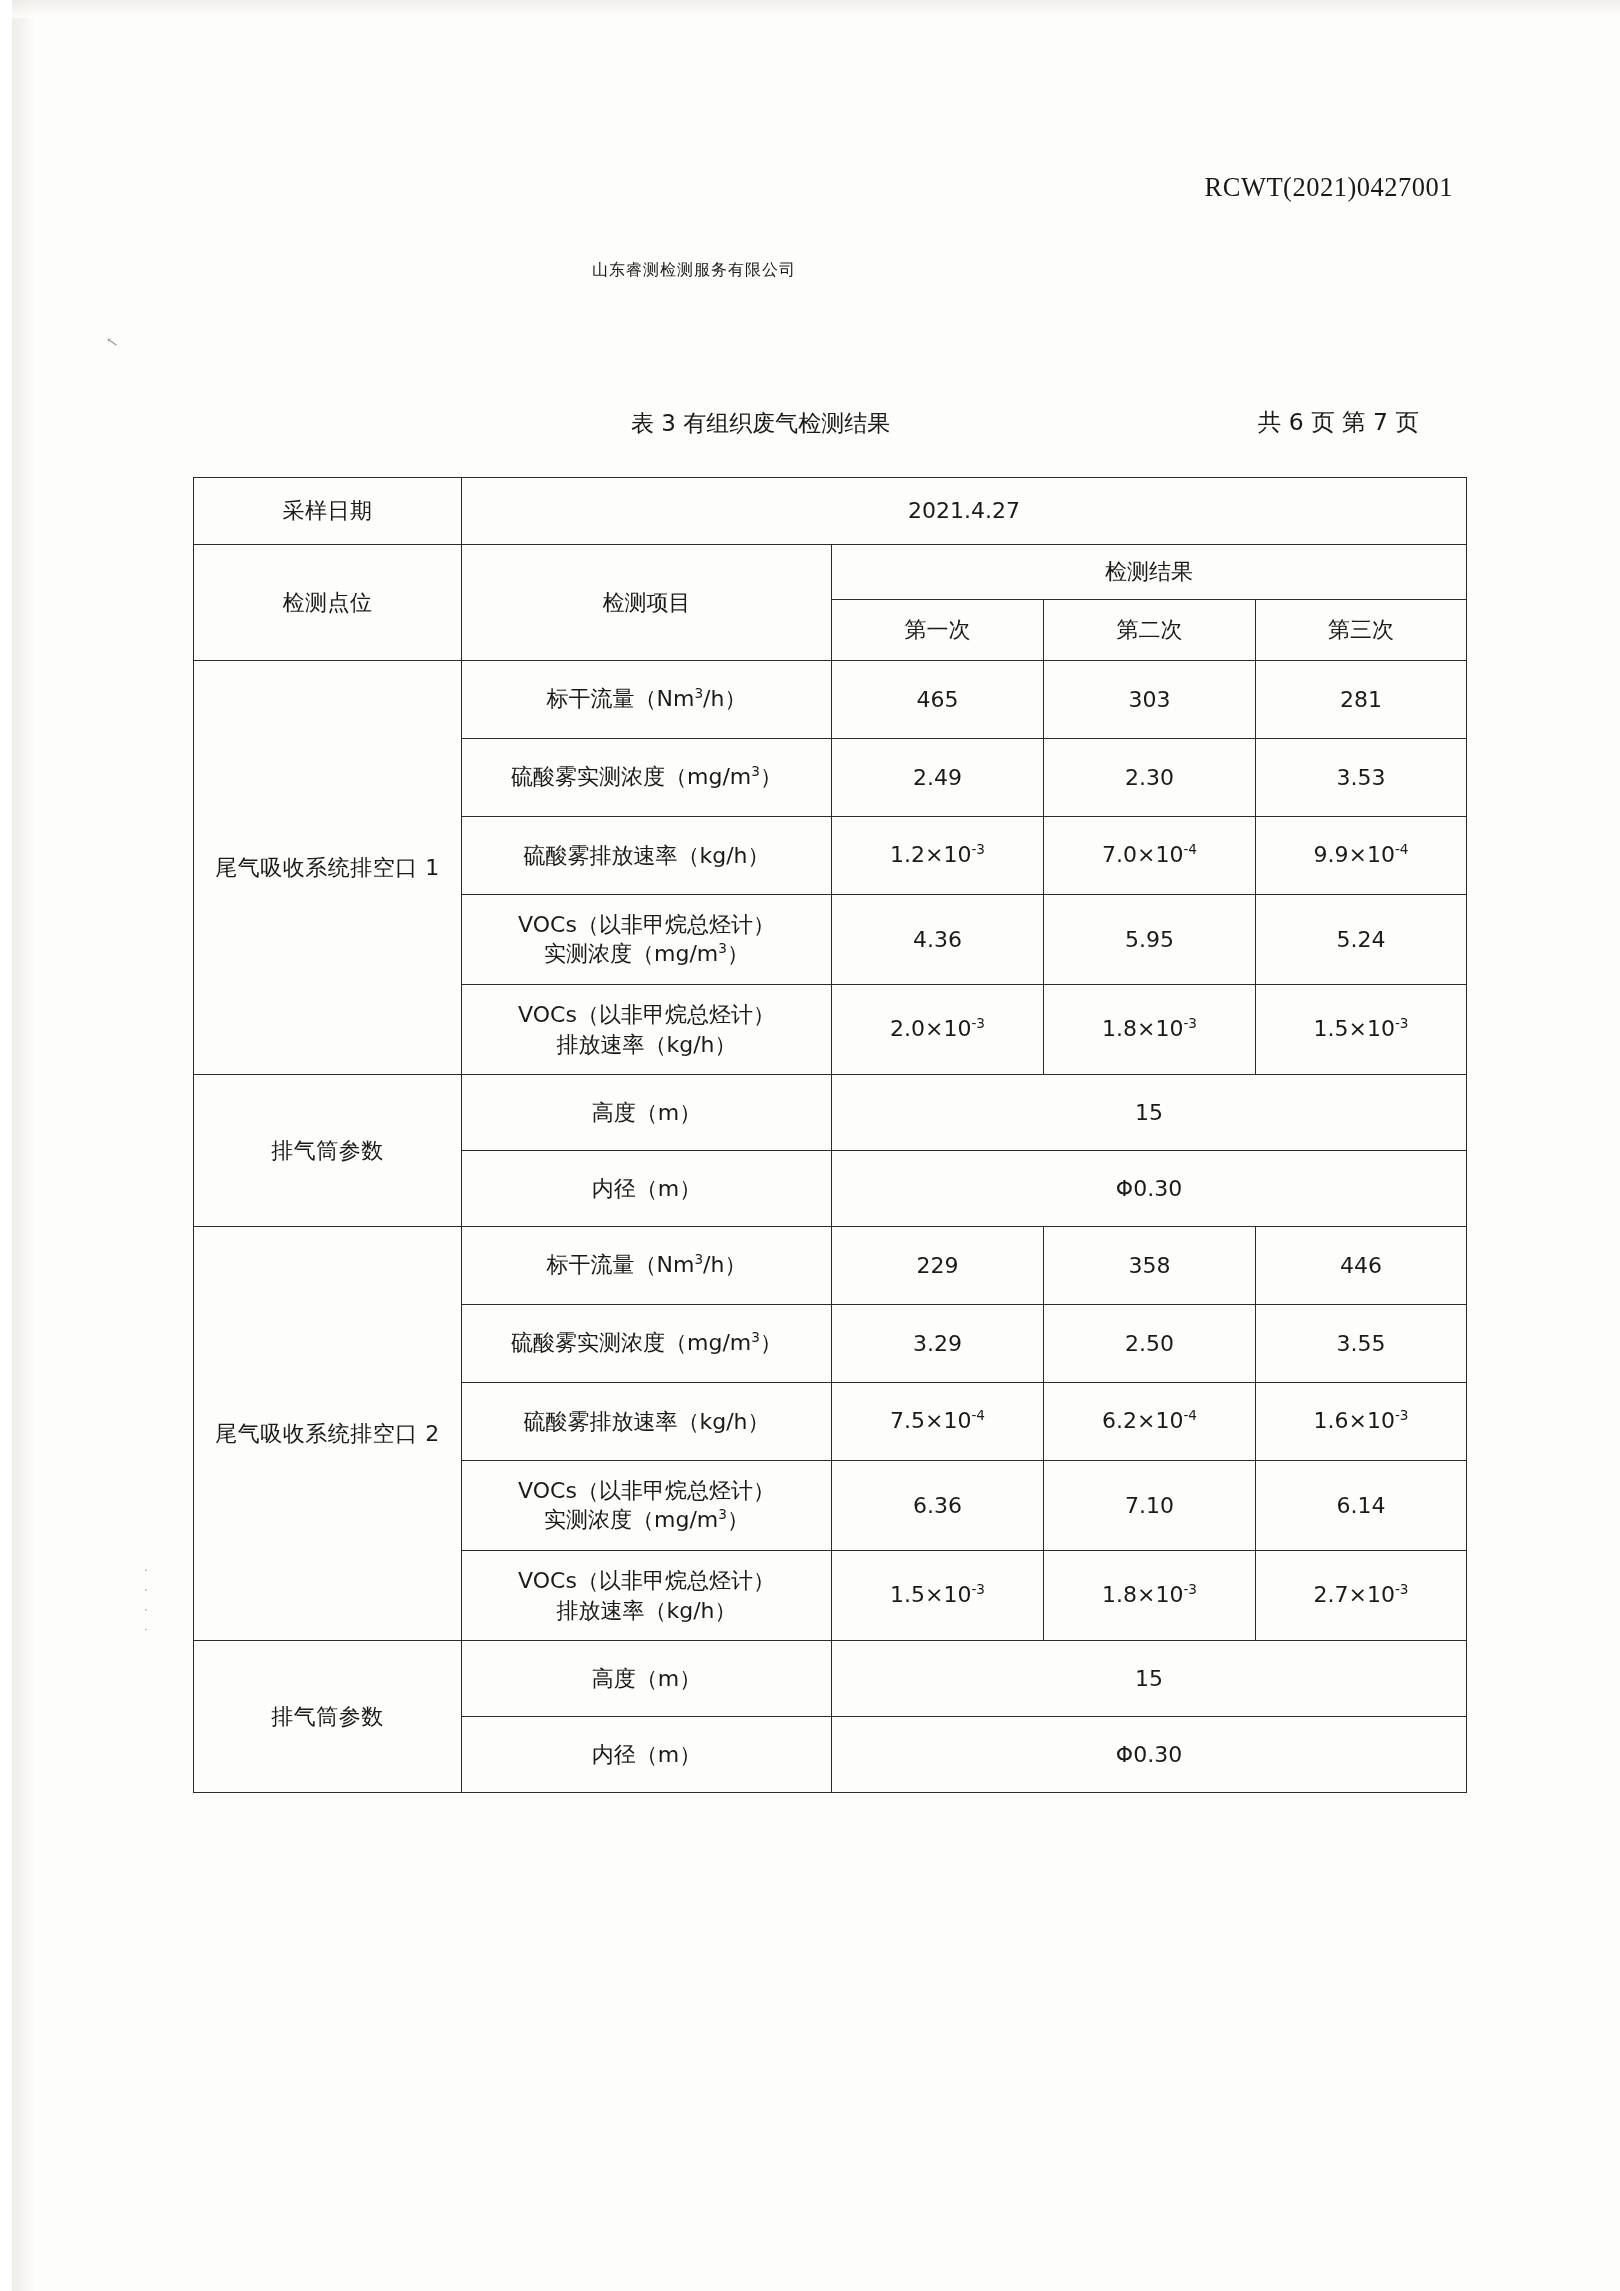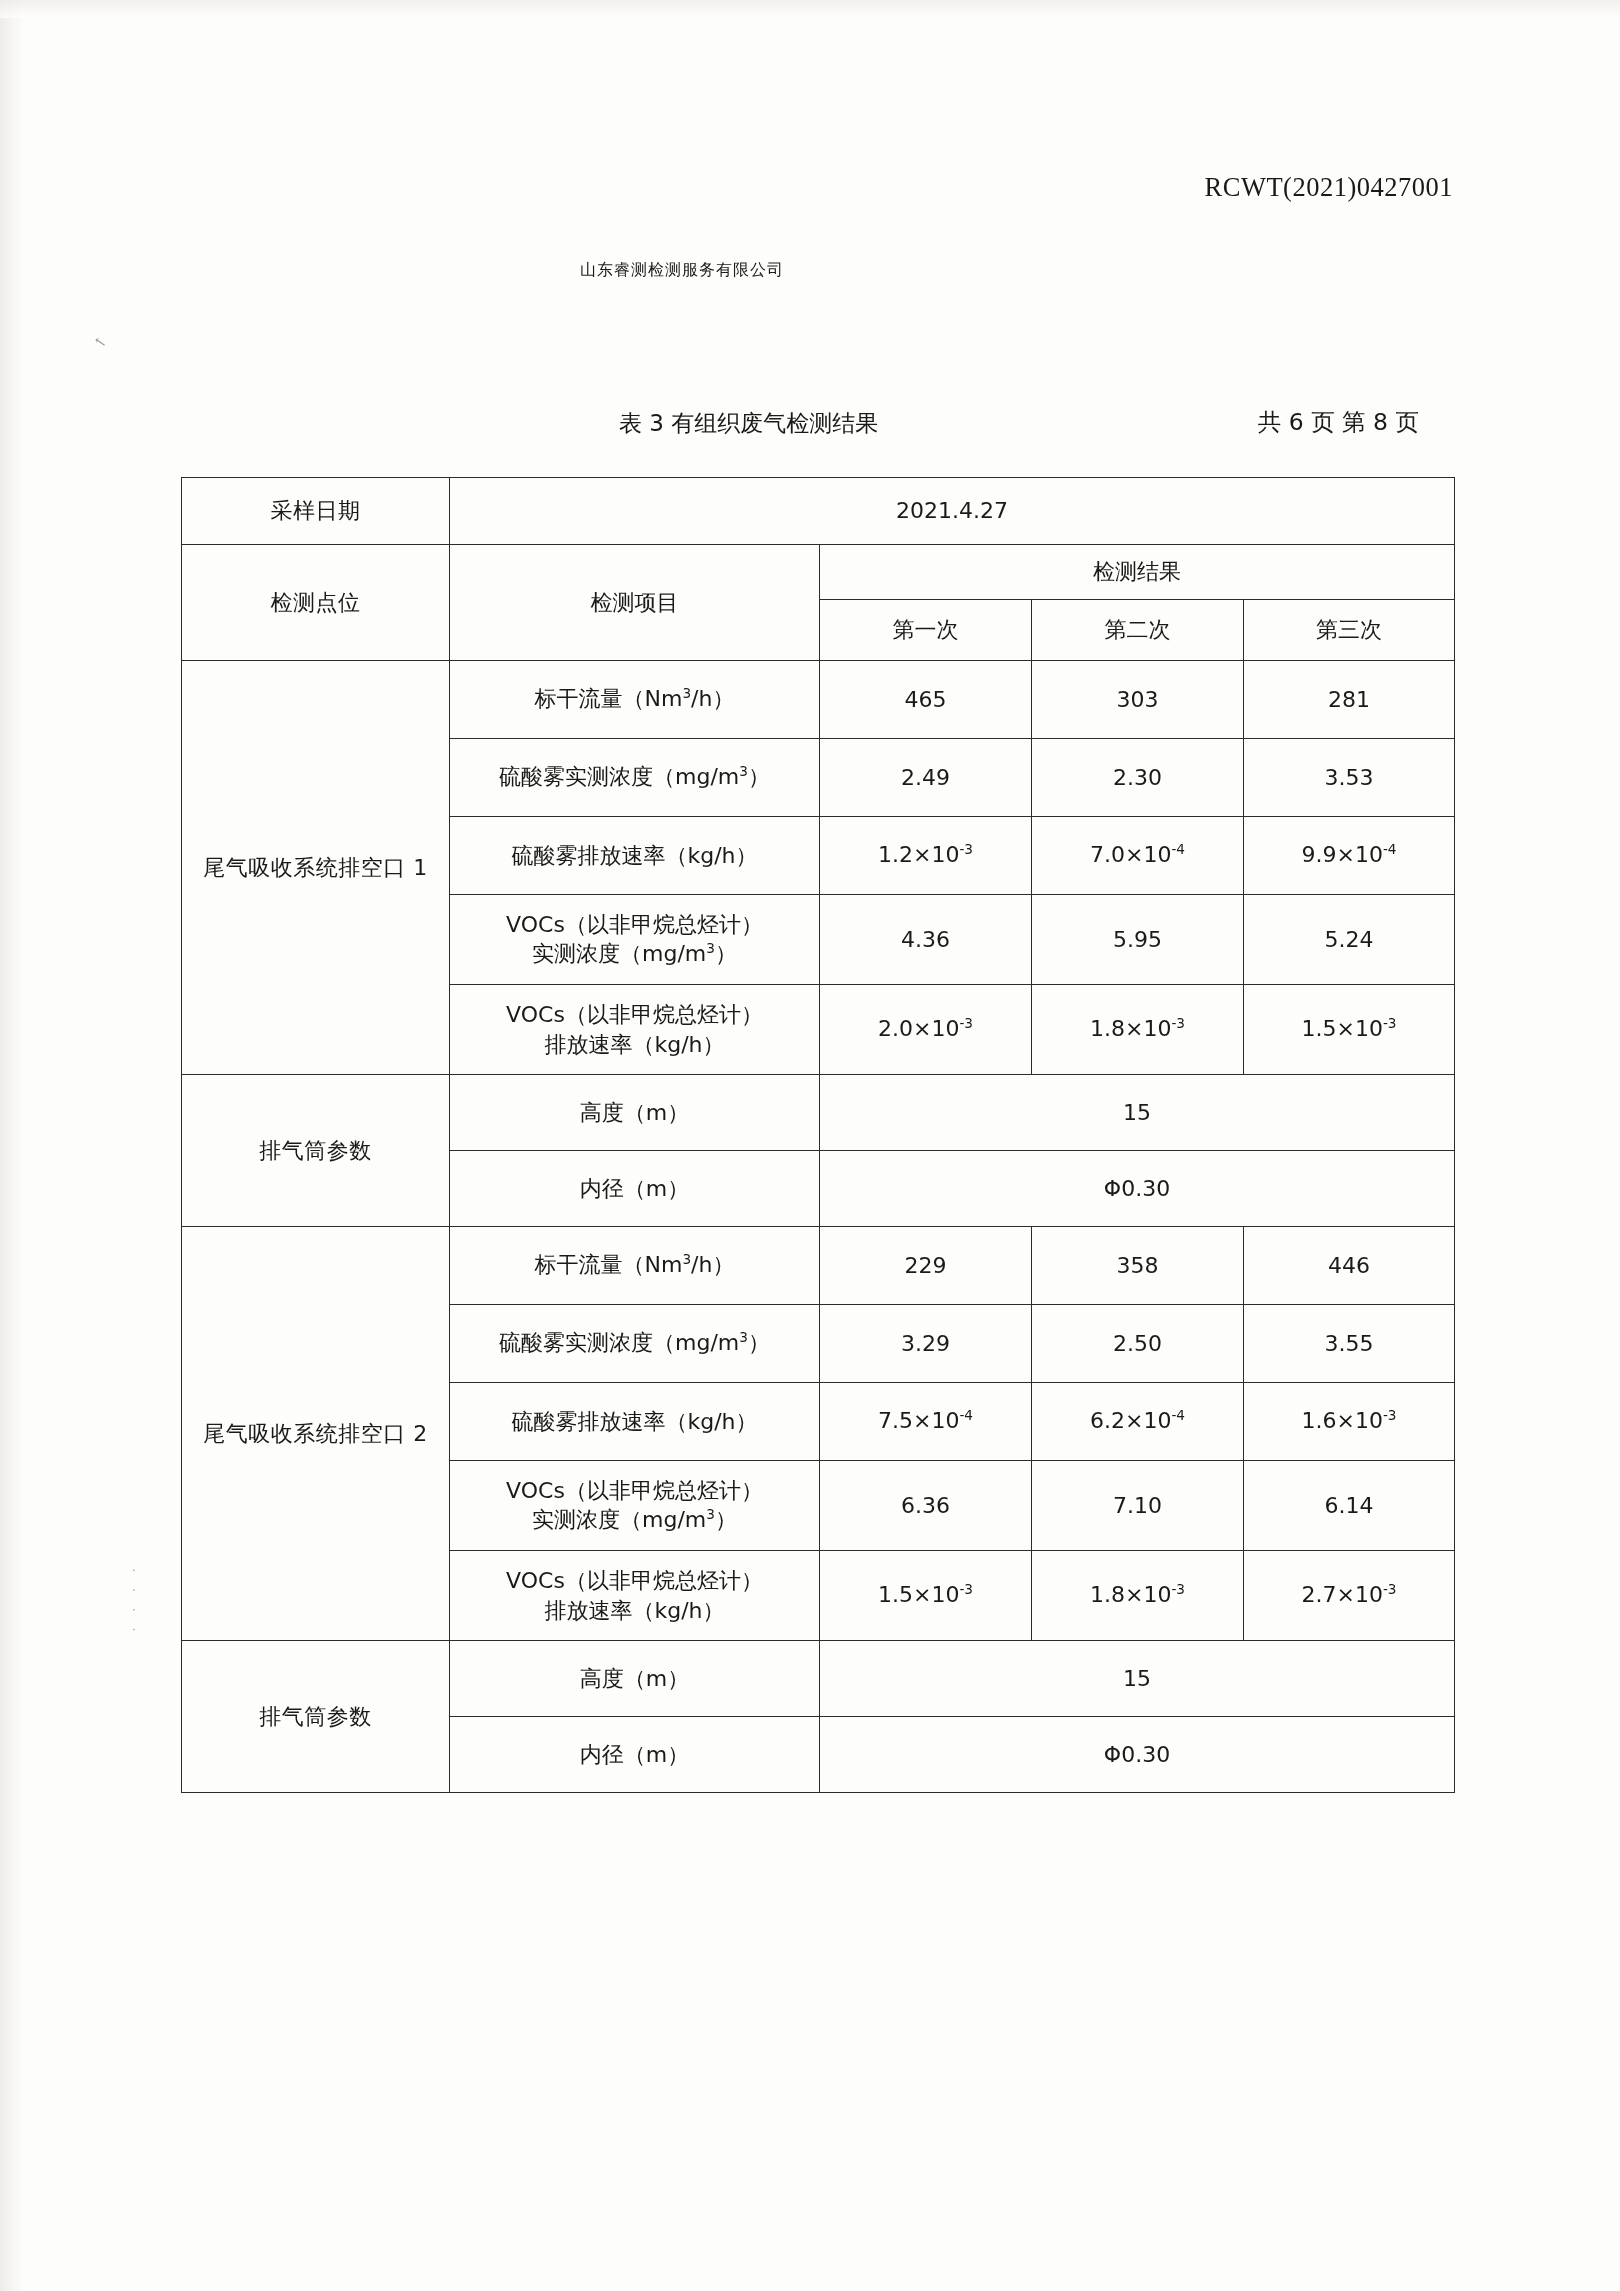--- a/index.html
+++ b/index.html
@@ -12,20 +12,21 @@
     height: 2292px;
     position: relative;
     font-family: "Liberation Serif", "DejaVu Serif", serif;
     color: #1a1a1a;
     overflow: hidden;
   }
   .page {
     position: absolute;
     inset: 0;
     background: #fdfdfb;
+    margin-left: 12px;
   }
   
   .scan-edge-left {
     position: absolute;
     left: 0; top: 0; bottom: 0;
     width: 25.5px;
     background: linear-gradient(to right, #e9e7e2, #ffffff);
     opacity: .75;
   }
   .scan-edge-top {
@@ -135,21 +136,21 @@
 </head>
 <body>
 
 <div class="page">
   <div class="scan-edge-left"></div>
   <div class="scan-edge-top"></div>
 
   <div class="doc-code">RCWT(2021)0427001</div>
   <div class="company">山东睿测检测服务有限公司</div>
   <div class="table-caption">表 3   有组织废气检测结果</div>
-  <div class="page-count">共 6 页   第 8 页</div>
+  <div class="page-count">共 6 页   第 7 页</div>
 
   <div class="side-mark-1">↖</div>
   <div class="side-mark-2">· · · ·</div>
 
   <table class="result">
     <colgroup>
       <col style="width:268px">
       <col style="width:370px">
       <col style="width:212px">
       <col style="width:212px">

